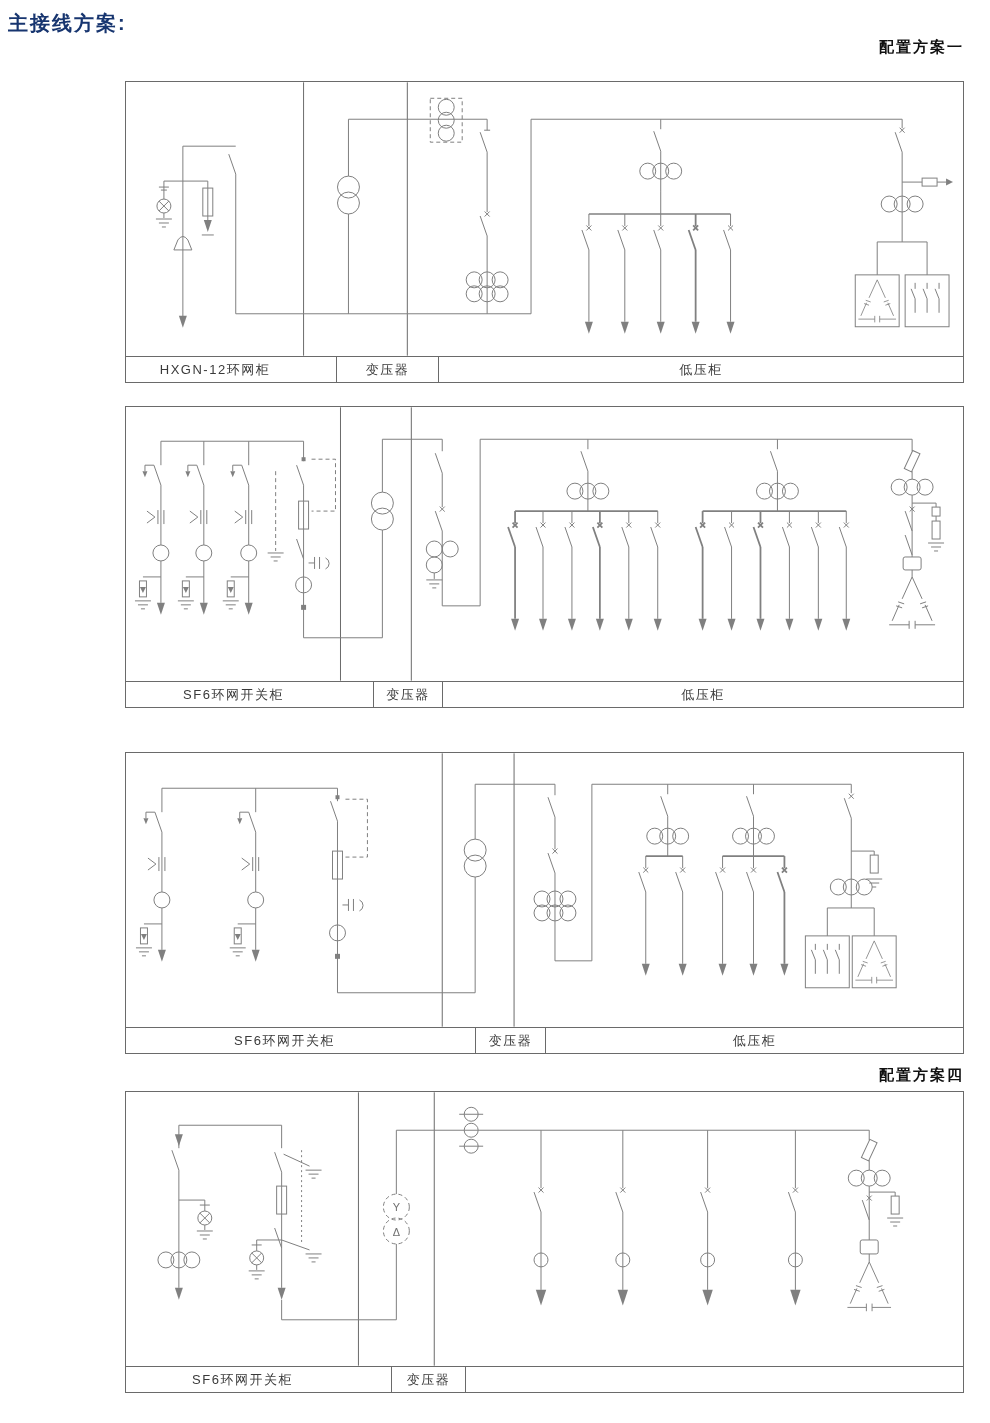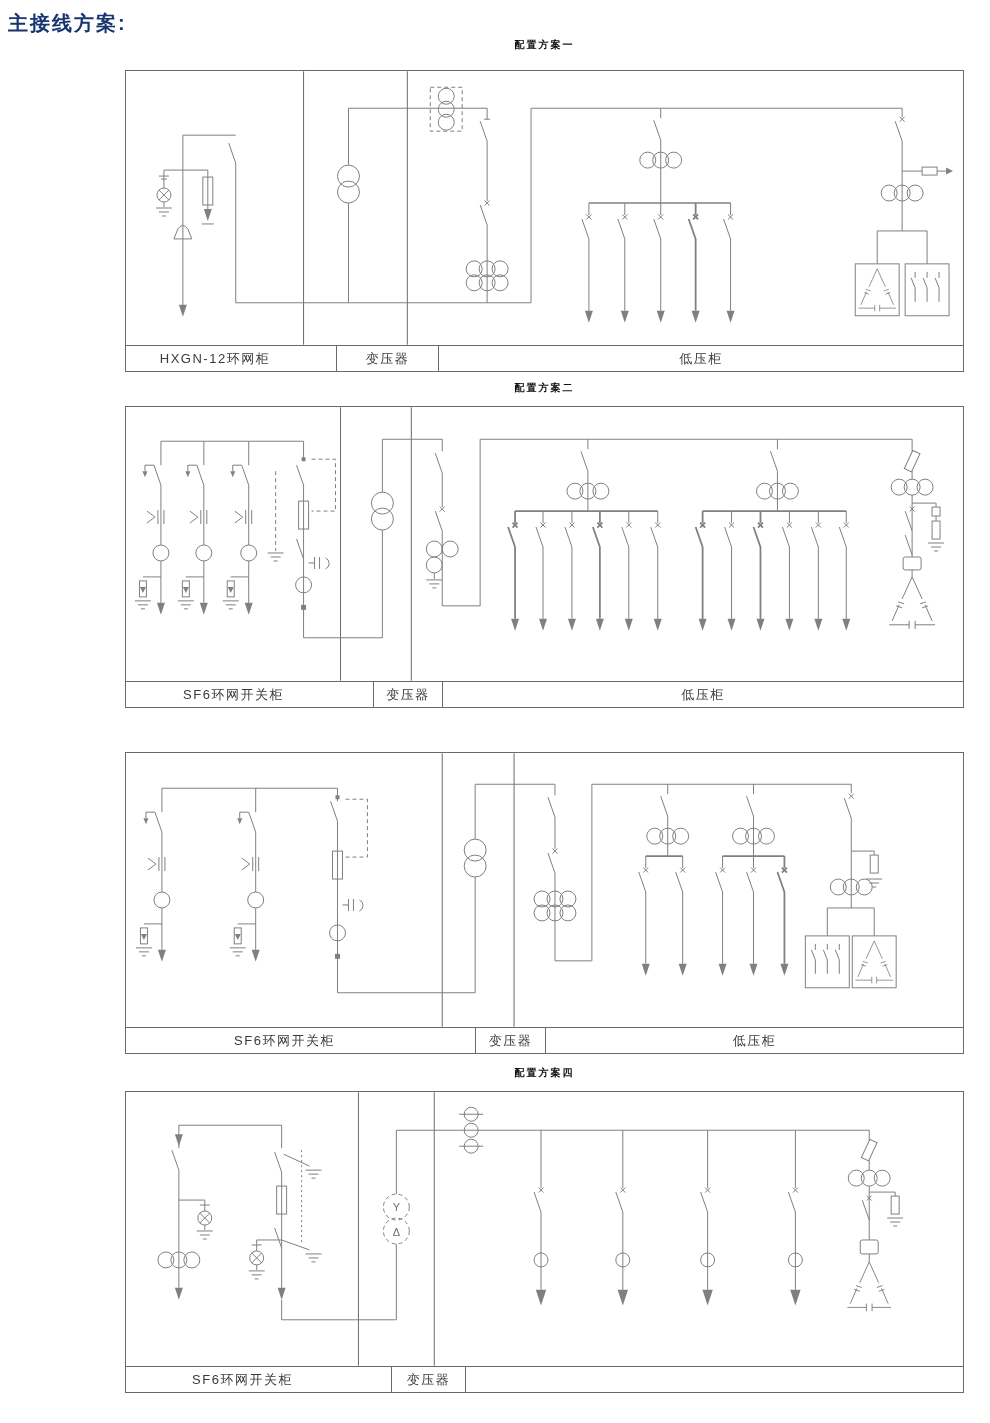--- a/index.html
+++ b/index.html
@@ -1,21 +1,21 @@
 <!DOCTYPE html>
 <html><head>
 <meta charset="utf-8">
 <style>
   html,body{margin:0;padding:0;background:#fff;}
   .canvas{position:relative;width:990px;height:1423px;background:#ffffff;overflow:hidden;
           font-family:"Liberation Sans",sans-serif;}
   .page-title{position:absolute;left:8px;top:10px;font-size:20px;font-weight:bold;
               color:#17356f;letter-spacing:2px;}
-  .scheme-title{position:absolute;left:125px;width:839px;text-align:center;
-                font-size:10px;font-weight:bold;color:#111;letter-spacing:2px;}
+  .scheme-title{position:absolute;left:125px;width:839px;text-align:right;
+                font-size:15px;font-weight:bold;color:#111;letter-spacing:2px;}
   .scheme-box{position:absolute;left:125px;width:839px;height:302px;
               border:1px solid #6a6a6a;box-sizing:border-box;background:#fff;}
   .diagram{display:block;width:100%;height:274px;}
   .band{display:flex;height:26px;border-top:1px solid #6a6a6a;
         font-size:13px;color:#3a3a3a;letter-spacing:1.5px;}
   .bc{display:flex;align-items:center;justify-content:center;box-sizing:border-box;height:100%;}
   .bc.mid{border-left:1px solid #6a6a6a;border-right:1px solid #6a6a6a;margin-left:32px;}
   .bc.last{flex:1;}
   svg .wire{stroke:#808080;fill:none;stroke-width:1;}
   svg .div{stroke:#6a6a6a;stroke-width:1;}
@@ -117,21 +117,21 @@
         <use href="#blade" x="0" y="32"></use>
         <line x1="0" y1="32" x2="0" y2="72"></line>
         <use href="#ct3" x="0" y="52"></use>
       </g>
     </defs>
   </svg>
 
   <div class="page-title">主接线方案:</div>
 
   <div class="scheme-title" style="top:38px">配置方案一</div>
-  <div class="scheme-box" style="top:70px">
+  <div class="scheme-box" style="top:81px">
     <svg class="diagram" viewBox="0 0 839 274">
       <g class="div">
           <line x1="178" y1="0" x2="178" y2="274"></line>
           <line x1="282" y1="0" x2="282" y2="274"></line>
         </g>
       <g class="wire">
         <g>
           <line x1="57" y1="64" x2="57" y2="240"></line>
           <use href="#arrow" x="57" y="234"></use>
           <line x1="57" y1="64" x2="110" y2="64"></line>
@@ -202,21 +202,20 @@
         </g>
       </g>
     </svg>
     <div class="band">
       <div class="bc" style="width:178px">HXGN-12环网柜</div>
       <div class="bc mid" style="width:103px">变压器</div>
       <div class="bc last">低压柜</div>
     </div>
   </div>
 
-  <div class="scheme-title" style="top:381px">配置方案二</div>
   <div class="scheme-box" style="top:406px">
     <svg class="diagram" viewBox="0 0 839 274">
       <g class="div">
           <line x1="215" y1="0" x2="215" y2="274"></line>
           <line x1="286" y1="0" x2="286" y2="274"></line>
         </g>
       <g class="wire">
         <g>
           <line x1="35" y1="34" x2="178" y2="34"></line>
           <use href="#branchA" x="35" y="34"></use>

